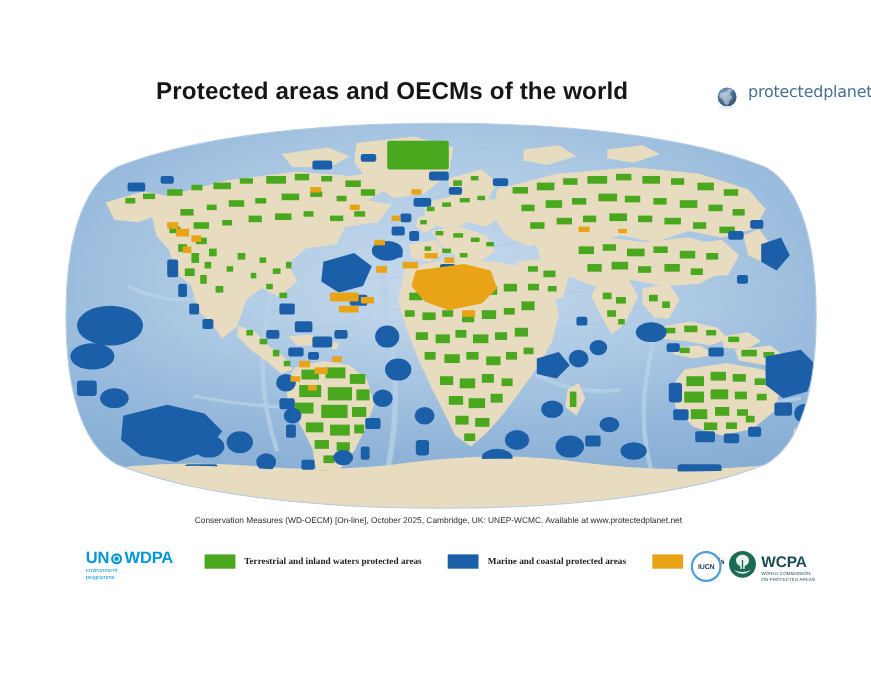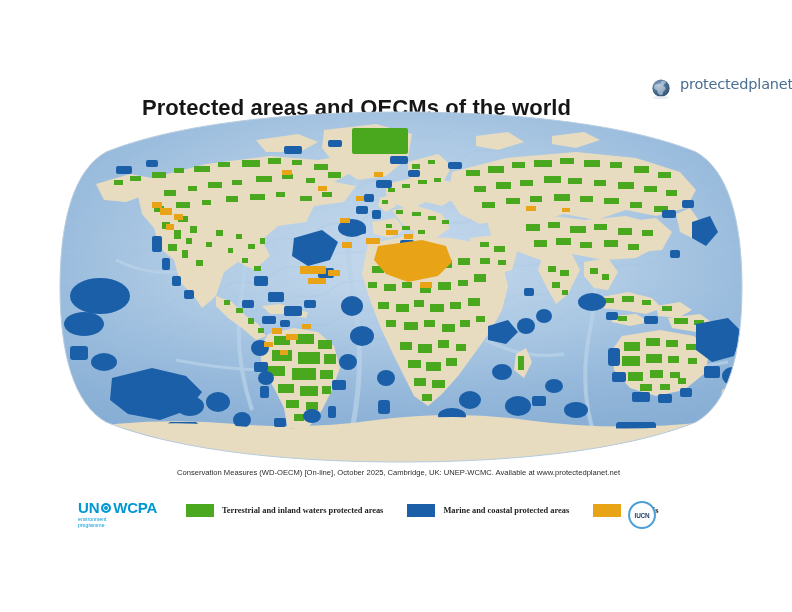--- a/index.html
+++ b/index.html
@@ -21,21 +21,20 @@
     position: absolute;
     left: 0;
     top: 70px;
     width: 713px;
     text-align: center;
     font-family: "Liberation Sans", sans-serif;
     font-size: 22px;
     font-weight: bold;
     color: #161616;
     letter-spacing: 0.1px;
-    margin-top: 25px;
   }
 
   
   #brand-protectedplanet {
     position: absolute;
     left: 648px;
     top: 76px;
     display: flex;
     align-items: flex-start;
     gap: 6px;
@@ -747,21 +746,21 @@
 <div id="source-note">
   <span class="line">Conservation Measures (WD-OECM) [On-line], October 2025, Cambridge, UK: UNEP-WCMC. Available at www.protectedplanet.net</span>
 </div>
 
 <div id="footer-bar">
 
   <div id="logo-unep-wcmc">
     <div class="un-top">
       <span>UN</span>
       <span class="un-emblem"></span>
-      <span>WCPA</span>
+      <span>WDPA</span>
     </div>
     <div class="un-sub">
       <span>environment</span>
       <span>programme</span>
     </div>
   </div>
 
   <div id="map-legend">
     <div class="legend-entry">
       <span class="swatch" style="background:#4aa81f"></span>
@@ -776,14 +775,34 @@
       <span class="legend-label">OECMs</span>
     </div>
   </div>
 
   <div id="logo-iucn">
     <div class="iucn-ring">
       <span class="iucn-word">IUCN</span>
     </div>
   </div>
 
+  <div id="logo-wcpa">
+    <span>
+      <svg width="26" height="26" viewBox="0 0 26 26">
+        <circle cx="13" cy="13" r="12.2" fill="#1b6b54"></circle>
+        <path d="M13 4.4 C16.4 4.4 18.9 6.7 18.9 9.6 C18.9 12.0 17.2 13.9 15.0 14.5
+                 L15.0 17.2 L11.0 17.2 L11.0 14.5 C8.8 13.9 7.1 12.0 7.1 9.6
+                 C7.1 6.7 9.6 4.4 13 4.4 Z" fill="#e9f3ee"></path>
+        <path d="M12.4 9.0 L13.6 9.0 L13.6 17.2 L12.4 17.2 Z" fill="#1b6b54"></path>
+        <path d="M5.2 18.2 C8.0 20.8 11.0 21.6 13 21.6 C15.0 21.6 18.0 20.8 20.8 18.2
+                 C18.4 19.4 15.6 19.9 13 19.9 C10.4 19.9 7.6 19.4 5.2 18.2 Z" fill="#e9f3ee"></path>
+      </svg>
+    </span>
+    <span class="wcpa-text">
+      <span class="wcpa-name">WCPA</span>
+      <span class="wcpa-sub">
+        <span>WORLD COMMISSION</span>
+        <span>ON PROTECTED AREAS</span>
+      </span>
+    </span>
+  </div>
 
 </div>
 
 </body></html>

